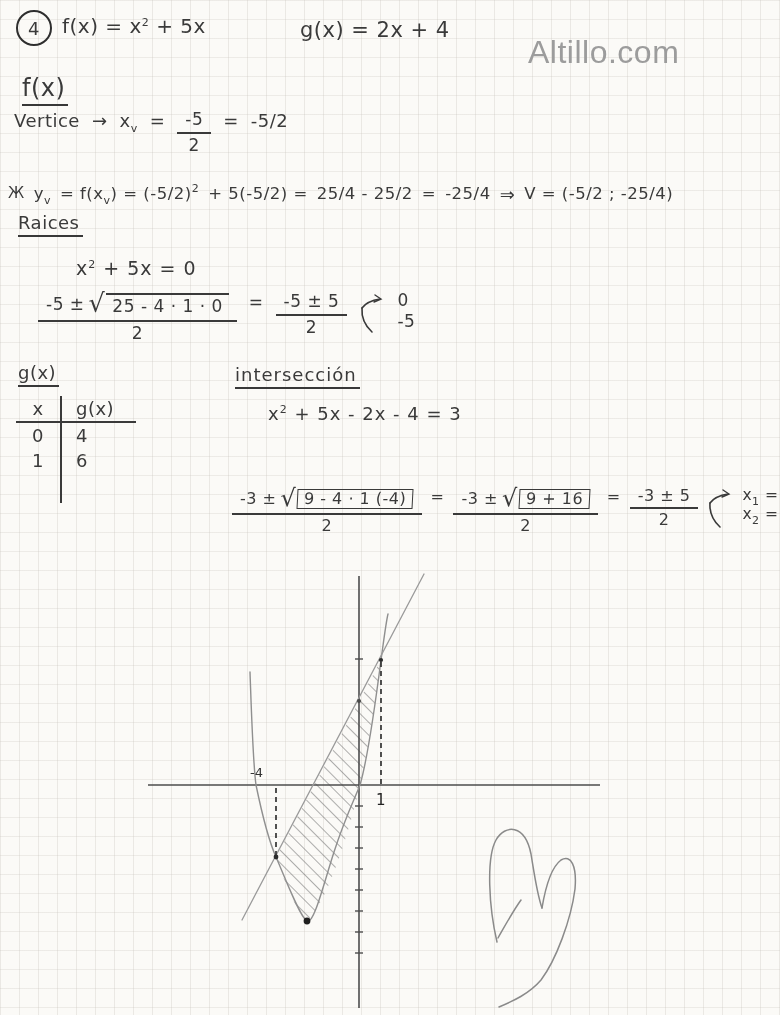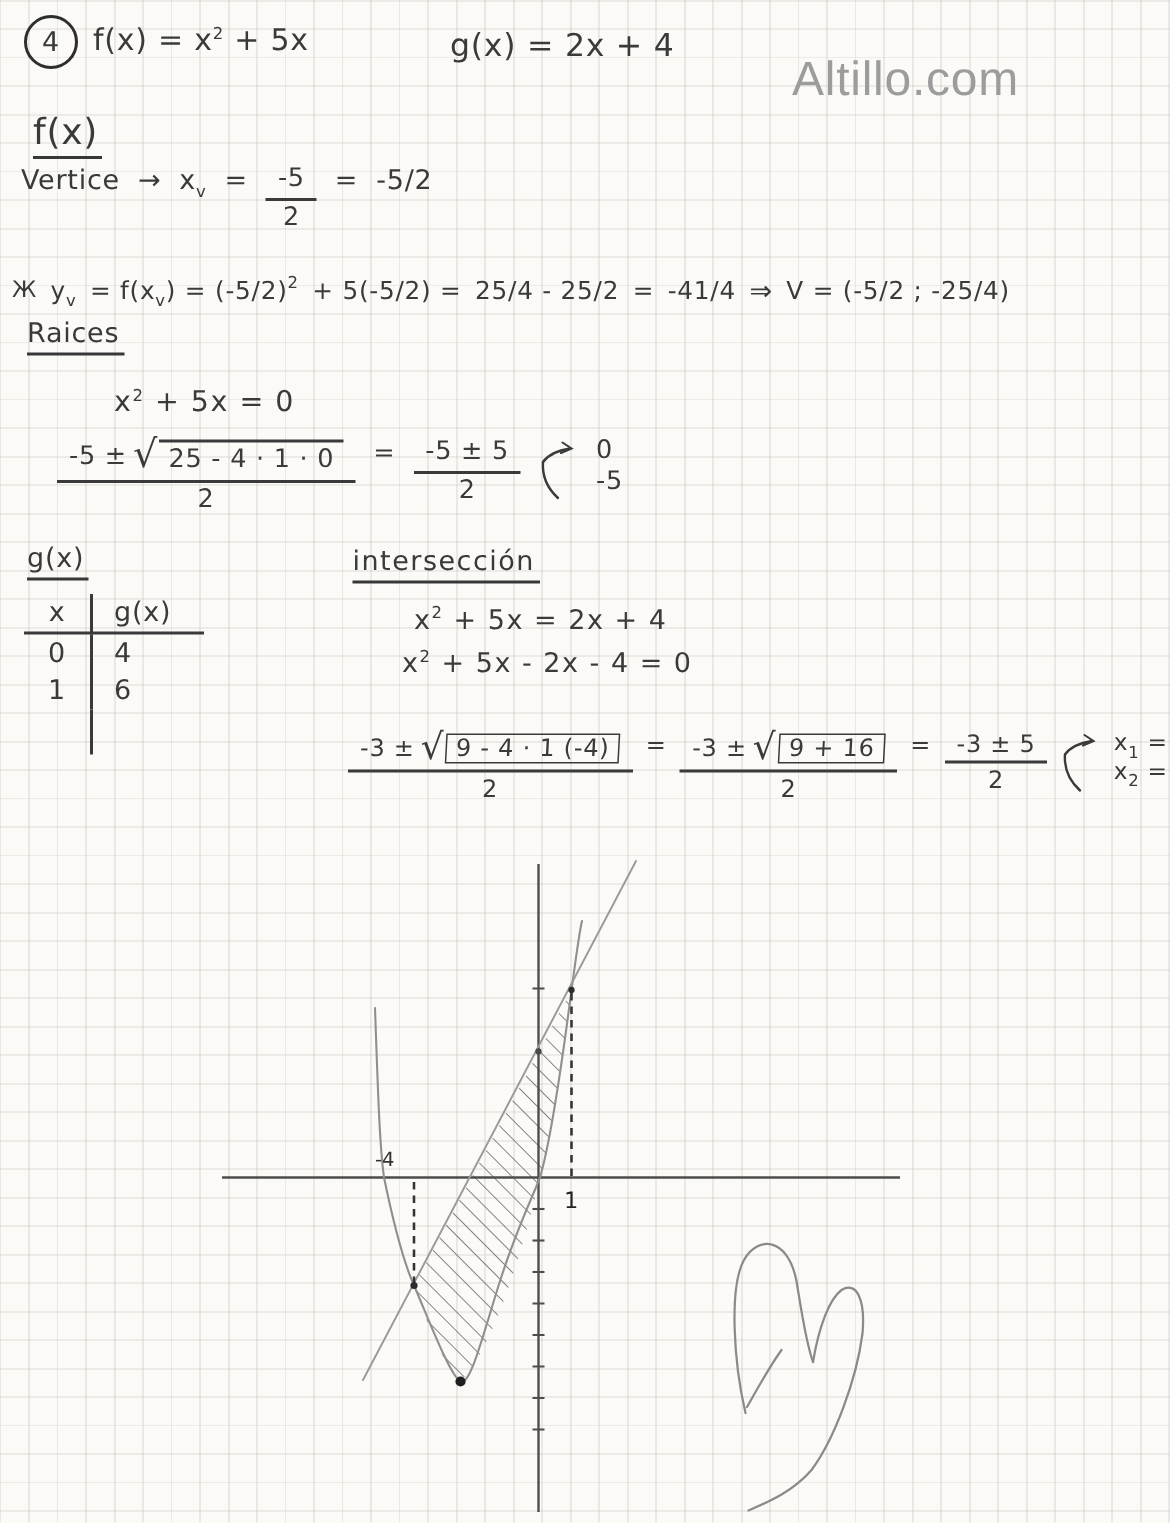--- a/index.html
+++ b/index.html
@@ -70,21 +70,21 @@
     <span>-5/2</span>
   </div>
 
   <div class="abs row hw" style="left:8px;top:184px;gap:9px;font-size:16.5px;white-space:nowrap;">
     <span style="font-size:15px;">Ж</span>
     <span><span>y</span><span class="sub">v</span></span>
     <span><span>= f(x</span><span class="sub">v</span><span>) = (-5/2)</span><span class="sup">2</span></span>
     <span>+ 5(-5/2)  =</span>
     <span>25/4 - 25/2</span>
     <span>=</span>
-    <span>-41/4</span>
+    <span>-25/4</span>
     <span style="font-size:18px;">⇒</span>
     <span>V = (-5/2 ; -25/4)</span>
   </div>
 
   <div class="abs hw uline" style="left:18px;top:212px;font-size:18px;">Raices</div>
 
   <div class="abs hw" style="left:28px;top:257px;font-size:19px;letter-spacing:1px;margin-left:48px;">
     <span>x</span><span class="sup">2</span><span> + 5x = 0</span>
   </div>
 
@@ -130,25 +130,22 @@
     </div>
     <div class="trow" style="height:30px;">
       <div class="c1"></div>
         <div class="c2"></div>
     </div>
   </div>
 
   <div class="abs hw uline" style="left:235px;top:364px;font-size:18px;letter-spacing:1px;">intersección</div>
 
   <div class="abs hw" style="left:268px;top:400px;">
-    <div class="eqline" style="margin-left:8px;">
-      <span>x</span><span class="sup">2</span><span> + 5x = 2x + 4</span>
-    </div>
     <div class="eqline">
-      <span>x</span><span class="sup">2</span><span> + 5x - 2x - 4 = 0</span>
+      <span>x</span><span class="sup">2</span><span> + 5x - 2x - 4 = 3</span>
     </div>
   </div>
 
   <div class="abs row hw" style="left:232px;top:487px;gap:9px;font-size:16px;white-space:nowrap;">
     <span class="frac">
       <span class="num">
         <span>-3 ±</span>
         <span class="rad">√</span>
         <span class="boxed">9 - 4 · 1 (-4)</span>
       </span>

